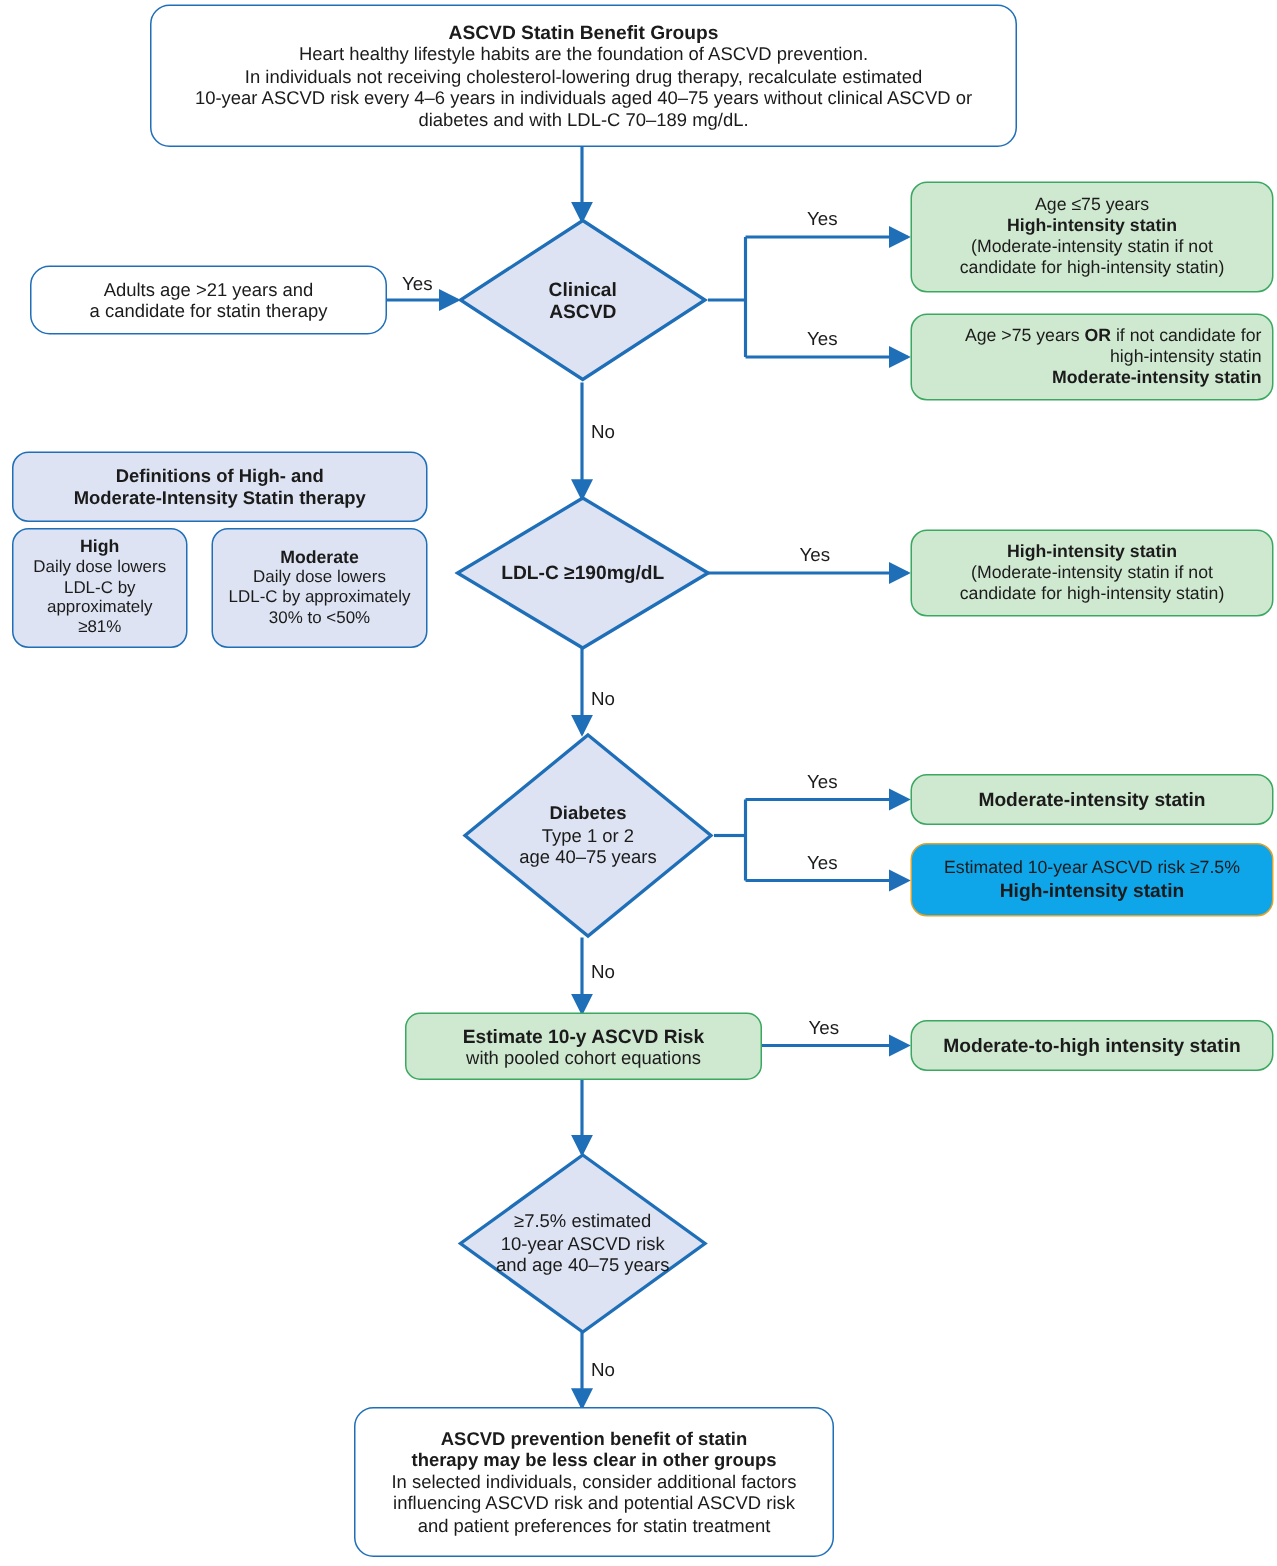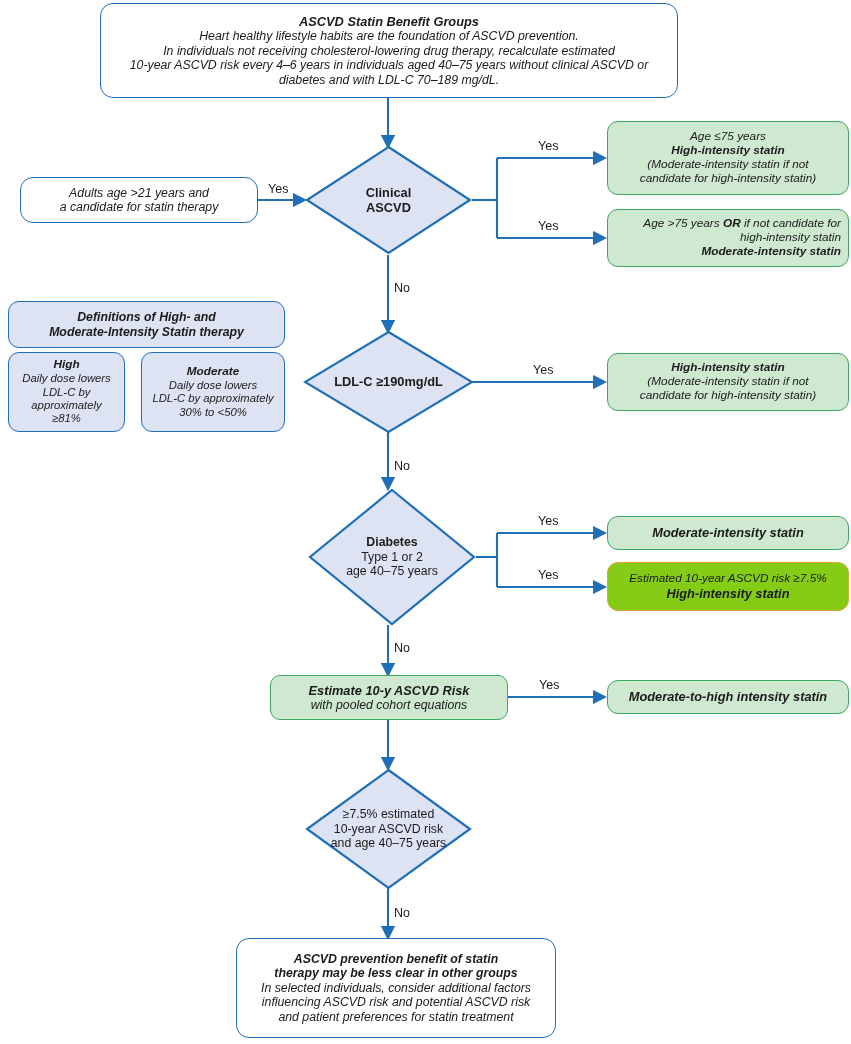--- a/index.html
+++ b/index.html
@@ -22,36 +22,35 @@
   }
   .node{
     position:absolute;
     box-sizing:border-box;
     display:flex;
     align-items:center;
     justify-content:center;
     text-align:center;
     color:#1b1b1b;
     line-height:1.18;
-    font-style:italic;
   }
   .rbox{
     border:1.6px solid #1f6fb8;
     border-radius:13px;
     background:#ffffff;
   }
   .gbox{
     border:1.6px solid #3aa860;
     border-radius:11px;
     background:#cfe8d0;
   }
   .obox{
     border:1.6px solid #e0a32c;
     border-radius:11px;
-    background:#84cc16;
+    background:#0ea5e9;
     justify-content:center;
   }
   .bbox{
     border:1.6px solid #1f6fb8;
     border-radius:11px;
     background:#dde3f2;
   }
   .inner{ padding:2px 7px; width:100%; }
   .b{ font-weight:bold; }
   .diamond{

